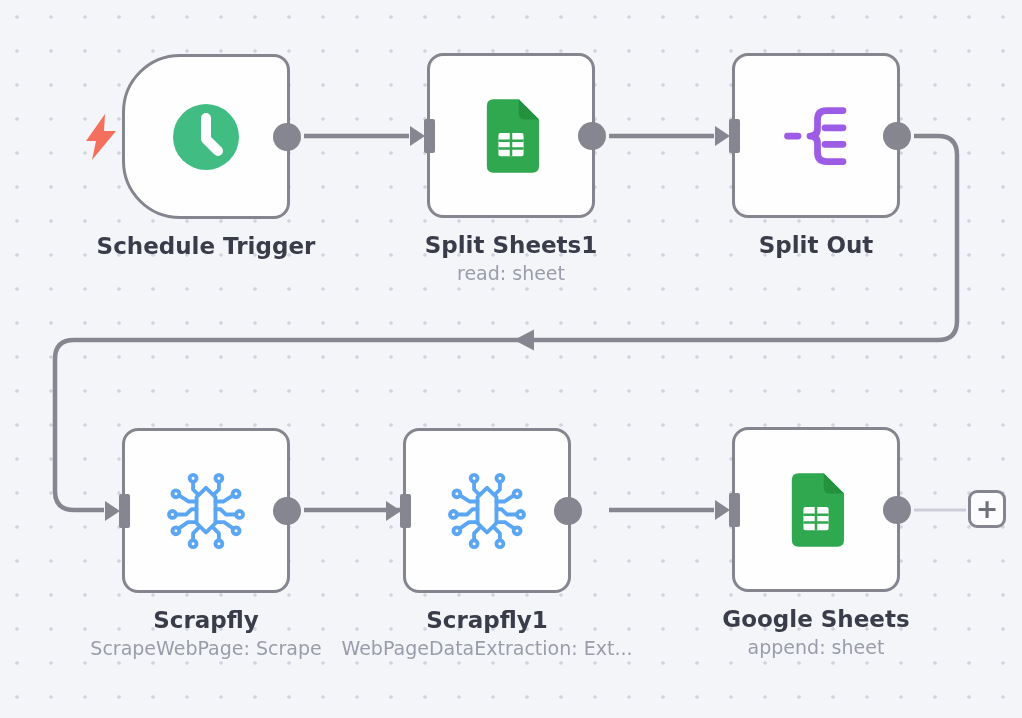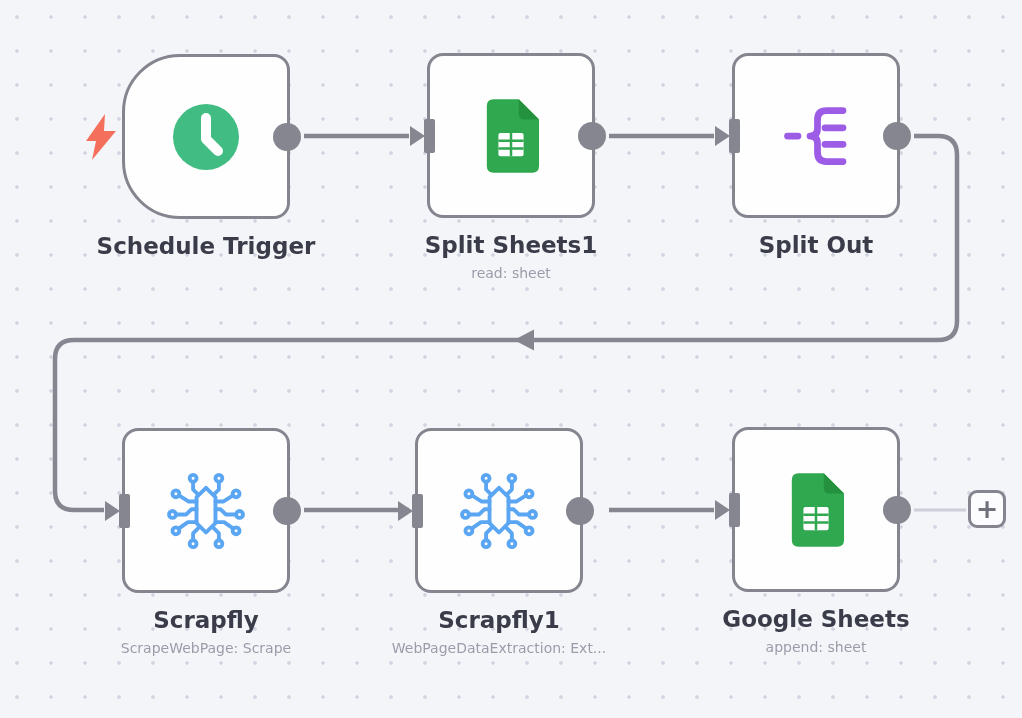--- a/index.html
+++ b/index.html
@@ -42,21 +42,21 @@
   .bolt{position:absolute;left:-40px;top:59px;width:38px;height:48px;}
   .node-label{
     position:absolute;top:178px;left:50%;transform:translateX(-50%);
     width:460px;text-align:center;pointer-events:none;
   }
   .node-title{
     font-size:23px;font-weight:700;line-height:28px;color:var(--title-text,#3a3c49);
     white-space:nowrap;
   }
   .node-subtitle{
-    font-size:14px;line-height:24px;margin-top:2px;color:var(--subtitle-text,#9a9da9);
+    font-size:19px;line-height:24px;margin-top:2px;color:var(--subtitle-text,#9a9da9);
     white-space:nowrap;
   }
   .plus-button{
     position:absolute;left:968px;top:490px;width:38px;height:38px;box-sizing:border-box;
     background:#fcfcfe;border:3px solid var(--node-border,#84858e);border-radius:9px;
     z-index:3;display:flex;align-items:center;justify-content:center;cursor:pointer;
   }
   .plus-button span{
     font-size:27px;font-weight:600;color:#6f707a;line-height:1;margin-top:-2px;
   }
@@ -155,21 +155,21 @@
       </svg>
       <span class="input-arrow"></span>
       <span class="input-bar"></span>
       <span class="output-dot"></span>
     </div>
     <div class="node-label">
       <div class="node-title">Split Out</div>
     </div>
   </div>
 
-  <div class="node" style="left:415px;top:428px;">
+  <div class="node" style="left:403px;top:428px;">
     <div class="node-box">
       <svg class="node-icon" width="86" height="86" viewBox="0 0 100 100" style="stroke:var(--scrapfly-blue,#5aa6f2)" stroke-width="4.5" stroke-linecap="round" stroke-linejoin="round" fill="none">
         <path d="M50 23 L61 34 V64 L50 75 L39 64 V34 Z"></path>
         <circle cx="35" cy="12" r="4"></circle>
           <path d="M35 17 V25 L41 31"></path>
         <circle cx="65" cy="12" r="4"></circle>
           <path d="M65 17 V25 L59 31"></path>
         <circle cx="15" cy="30" r="4"></circle>
           <path d="M19 32 L30 39 H39"></path>
         <circle cx="85" cy="30" r="4"></circle>

